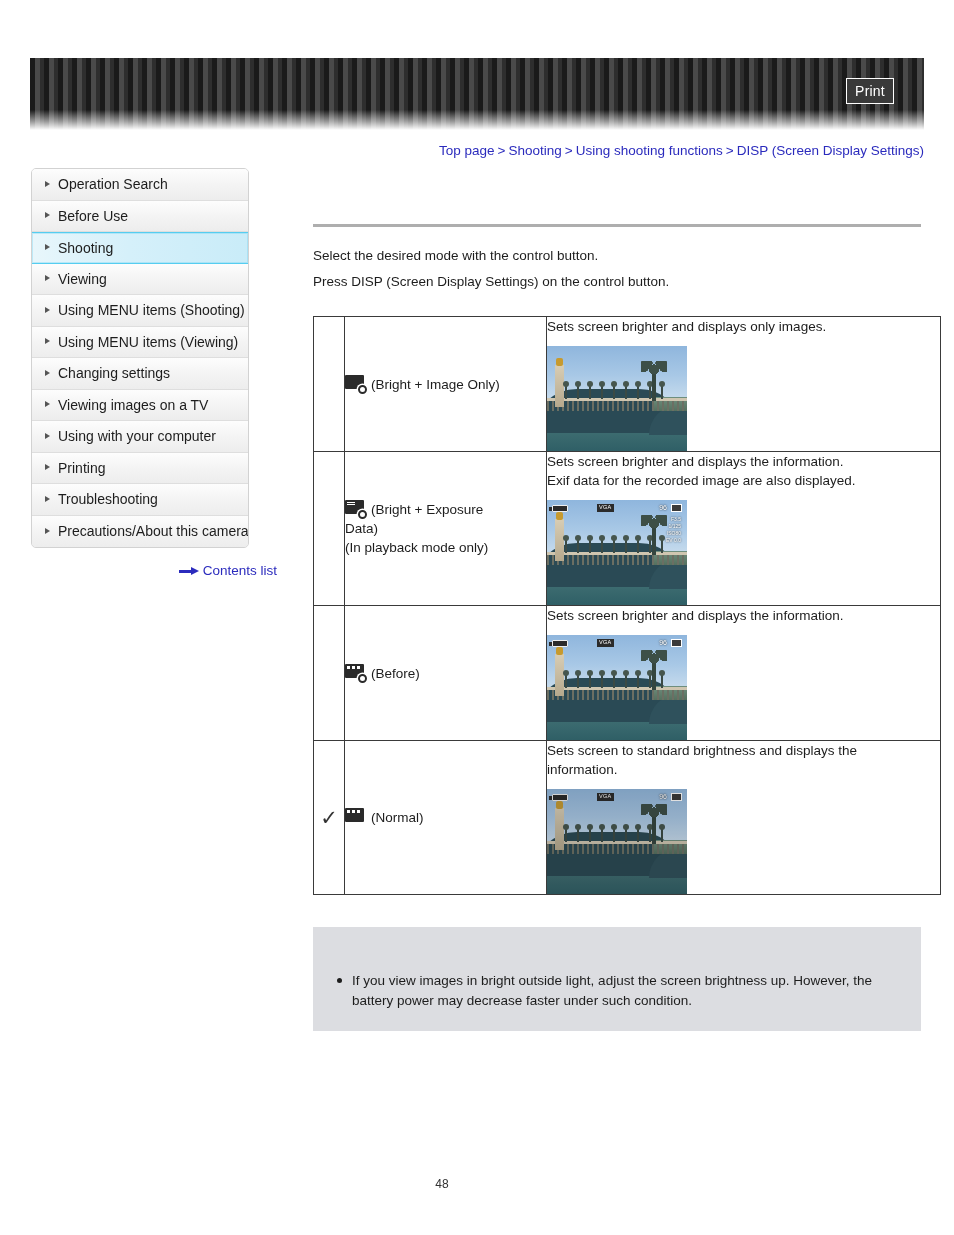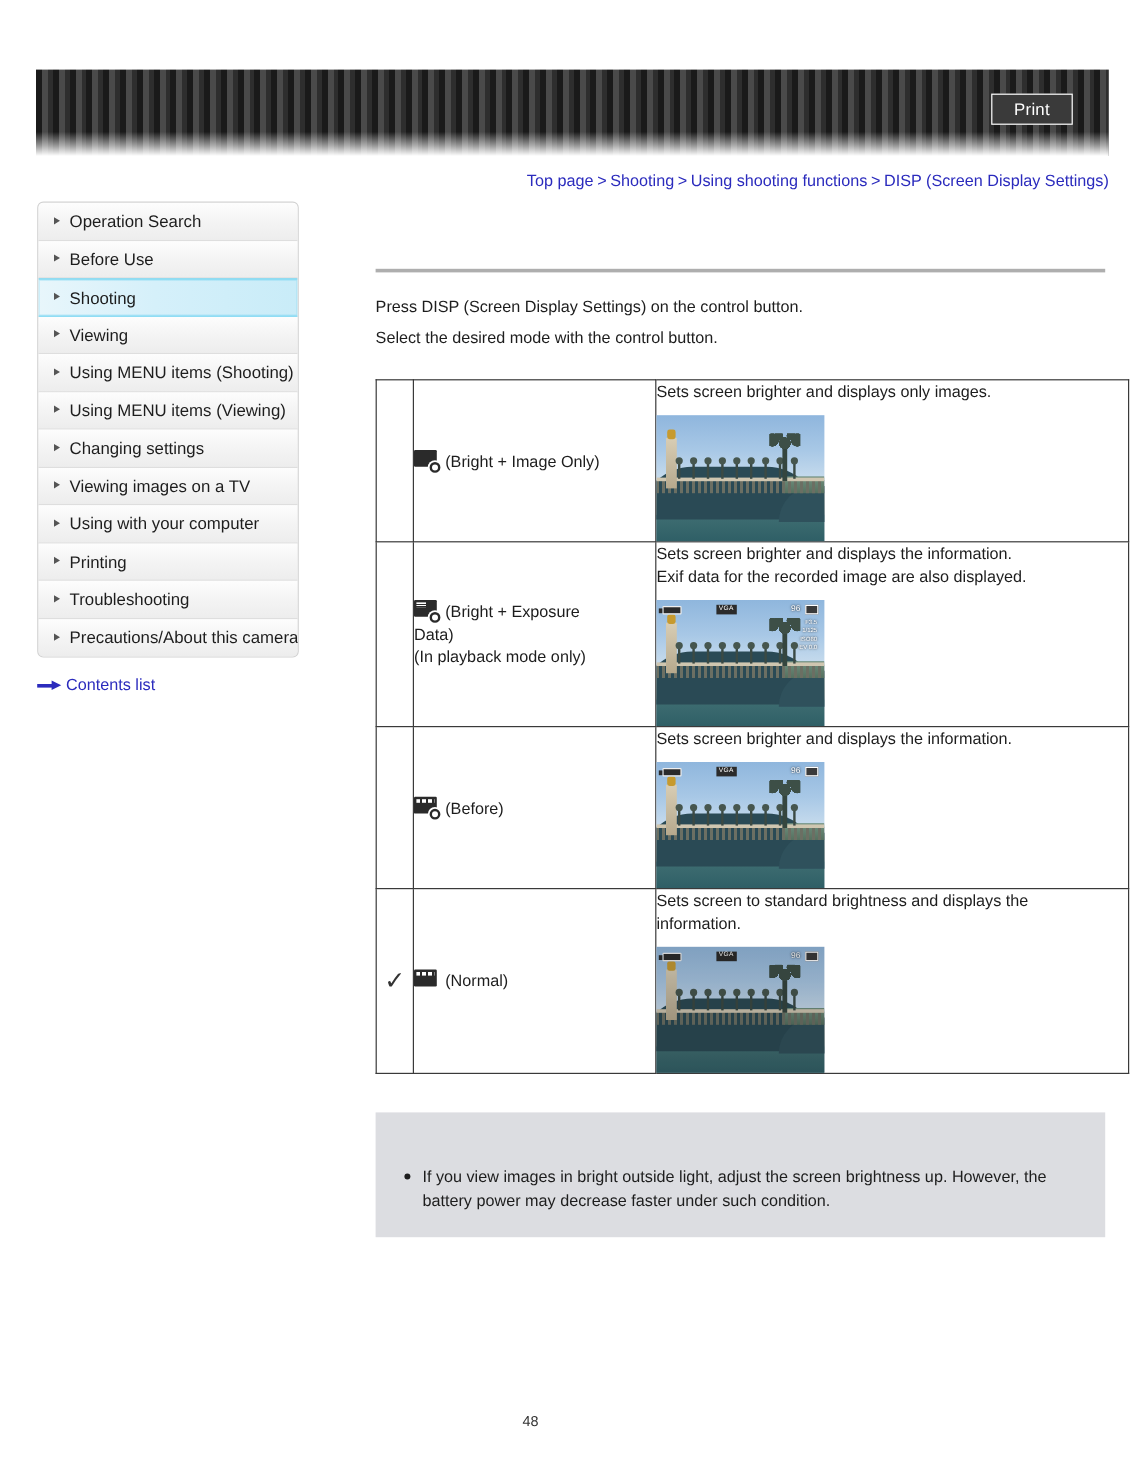--- a/index.html
+++ b/index.html
@@ -27,21 +27,21 @@
         rgba(255,255,255,0.55) 88%,
         rgba(255,255,255,1) 100%),
       repeating-linear-gradient(to right,
         #1a1a1a 0px, #1a1a1a 5px,
         #4a4a4a 5px, #4a4a4a 10px,
         #2e2e2e 10px, #2e2e2e 14px);
   }
   #print-button {
     position: absolute;
     right: 30px; top: 20px;
-    width: 68px; height: 26px;
+    width: 48px; height: 26px;
     border: 1px solid #ffffff;
     background: #3a3a3a;
     color: #ffffff;
     font-size: 14px;
     line-height: 24px;
     text-align: center;
     cursor: pointer;
     letter-spacing: .2px;
   }
 
@@ -97,21 +97,21 @@
     background: linear-gradient(to right, #e8f6fb 0%, #d5f0fa 45%, #c9ecf8 100%);
     border-top: 1px solid #55cdf0;
     border-bottom: 1px solid #55cdf0;
     box-shadow: inset 0 0 0 1px rgba(110,210,240,.35);
   }
 
   #contents-list {
     position: absolute;
     left: 31px; top: 563px;
     width: 246px;
-    text-align: left;
+    text-align: right;
     font-size: 13.5px;
     color: #2b2bbd;
     cursor: pointer;
     white-space: nowrap;
   }
   #contents-list .arrow {
     display: inline-block;
     position: relative;
     width: 20px; height: 9px;
     vertical-align: -1px;
@@ -419,22 +419,22 @@
   </nav>
 
 <div id="contents-list">
   <span class="arrow"></span><span>Contents list</span>
 </div>
 
 <div id="main">
 
   <div id="top-rule"></div>
 
+  <div class="intro-line">Select the desired mode with the control button.</div>
   <div class="intro-line">Press DISP (Screen Display Settings) on the control button.</div>
-  <div class="intro-line">Select the desired mode with the control button.</div>
 
   <table id="mode-table">
     <tbody id="mode-table-body">
         <tr>
           <td class="col-check"></td>
           <td class="col-mode">
             <div class="mode-label"><span class="disp-icon"><span class="screen"></span><span class="sun"></span></span><span>(Bright + Image Only)</span></div>
           </td>
           <td class="col-desc">
             <div class="desc-text">Sets screen brighter and displays only images.</div>

